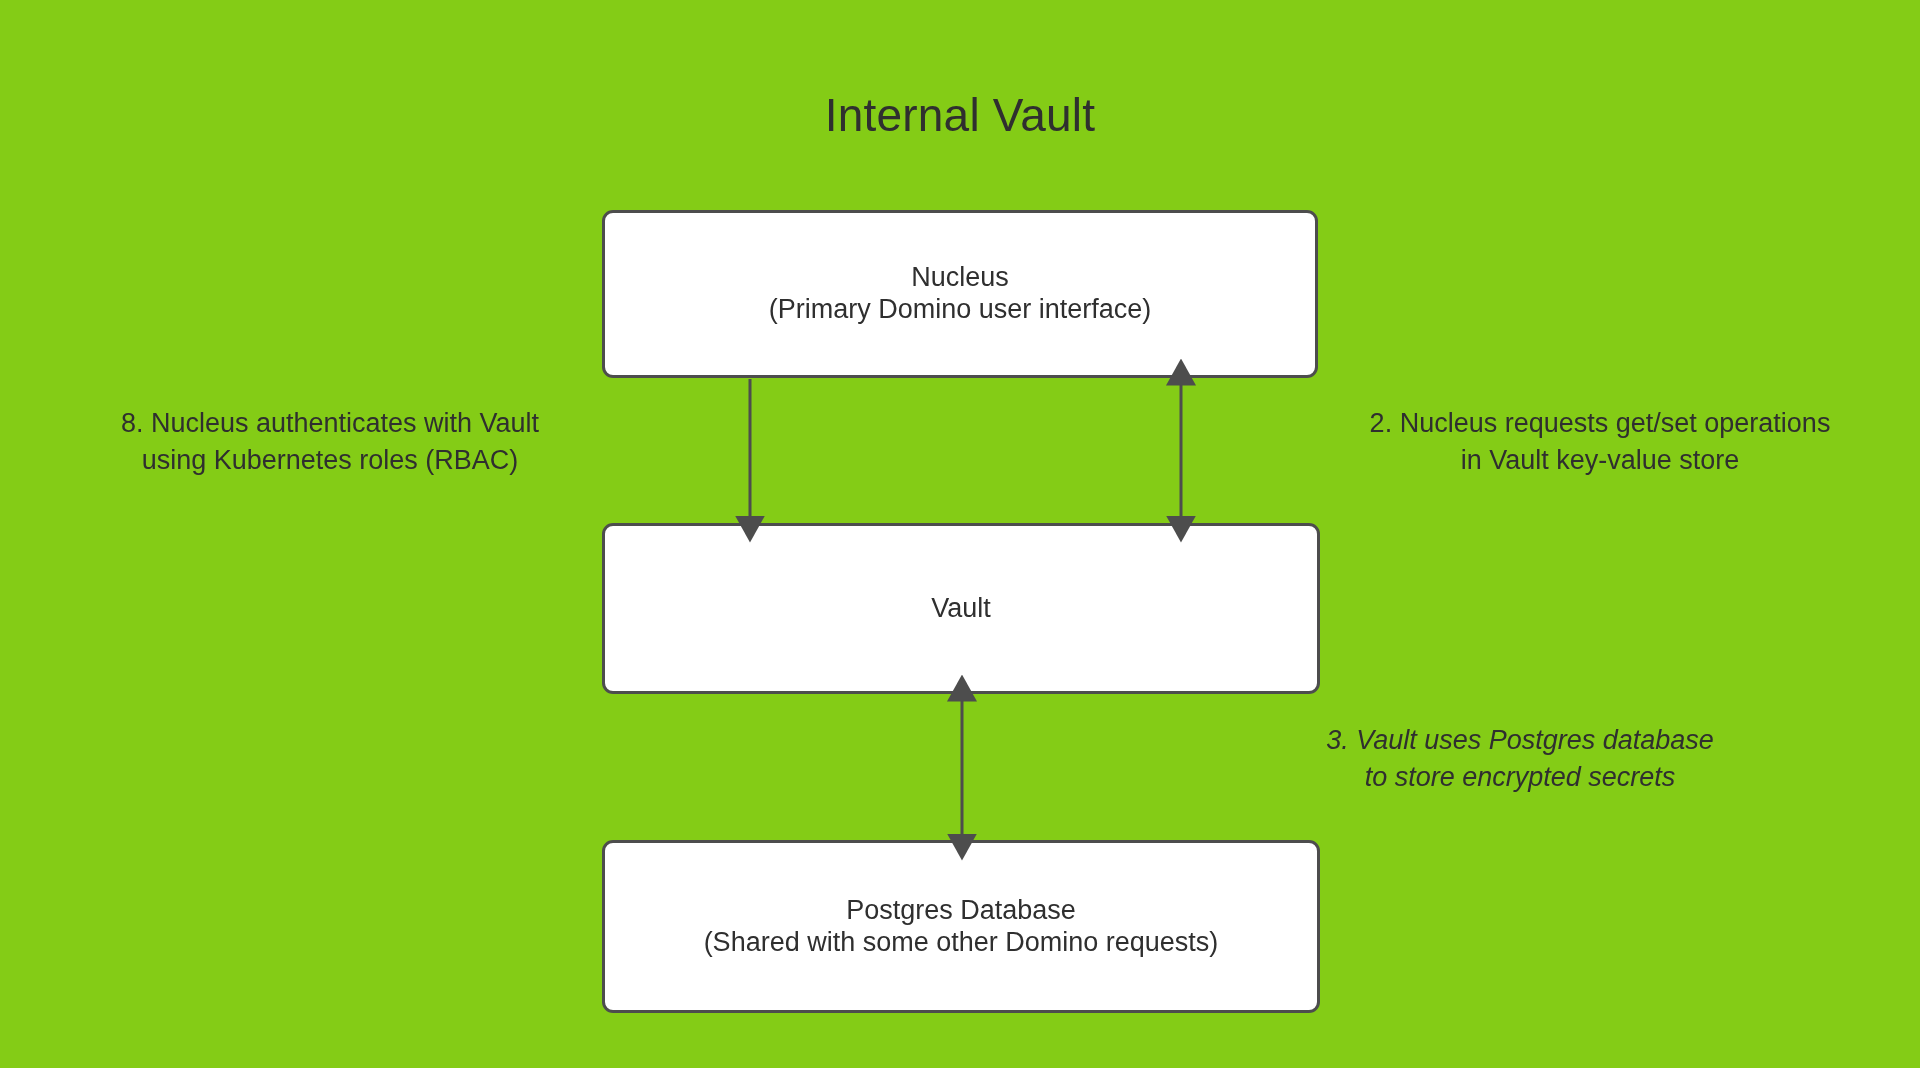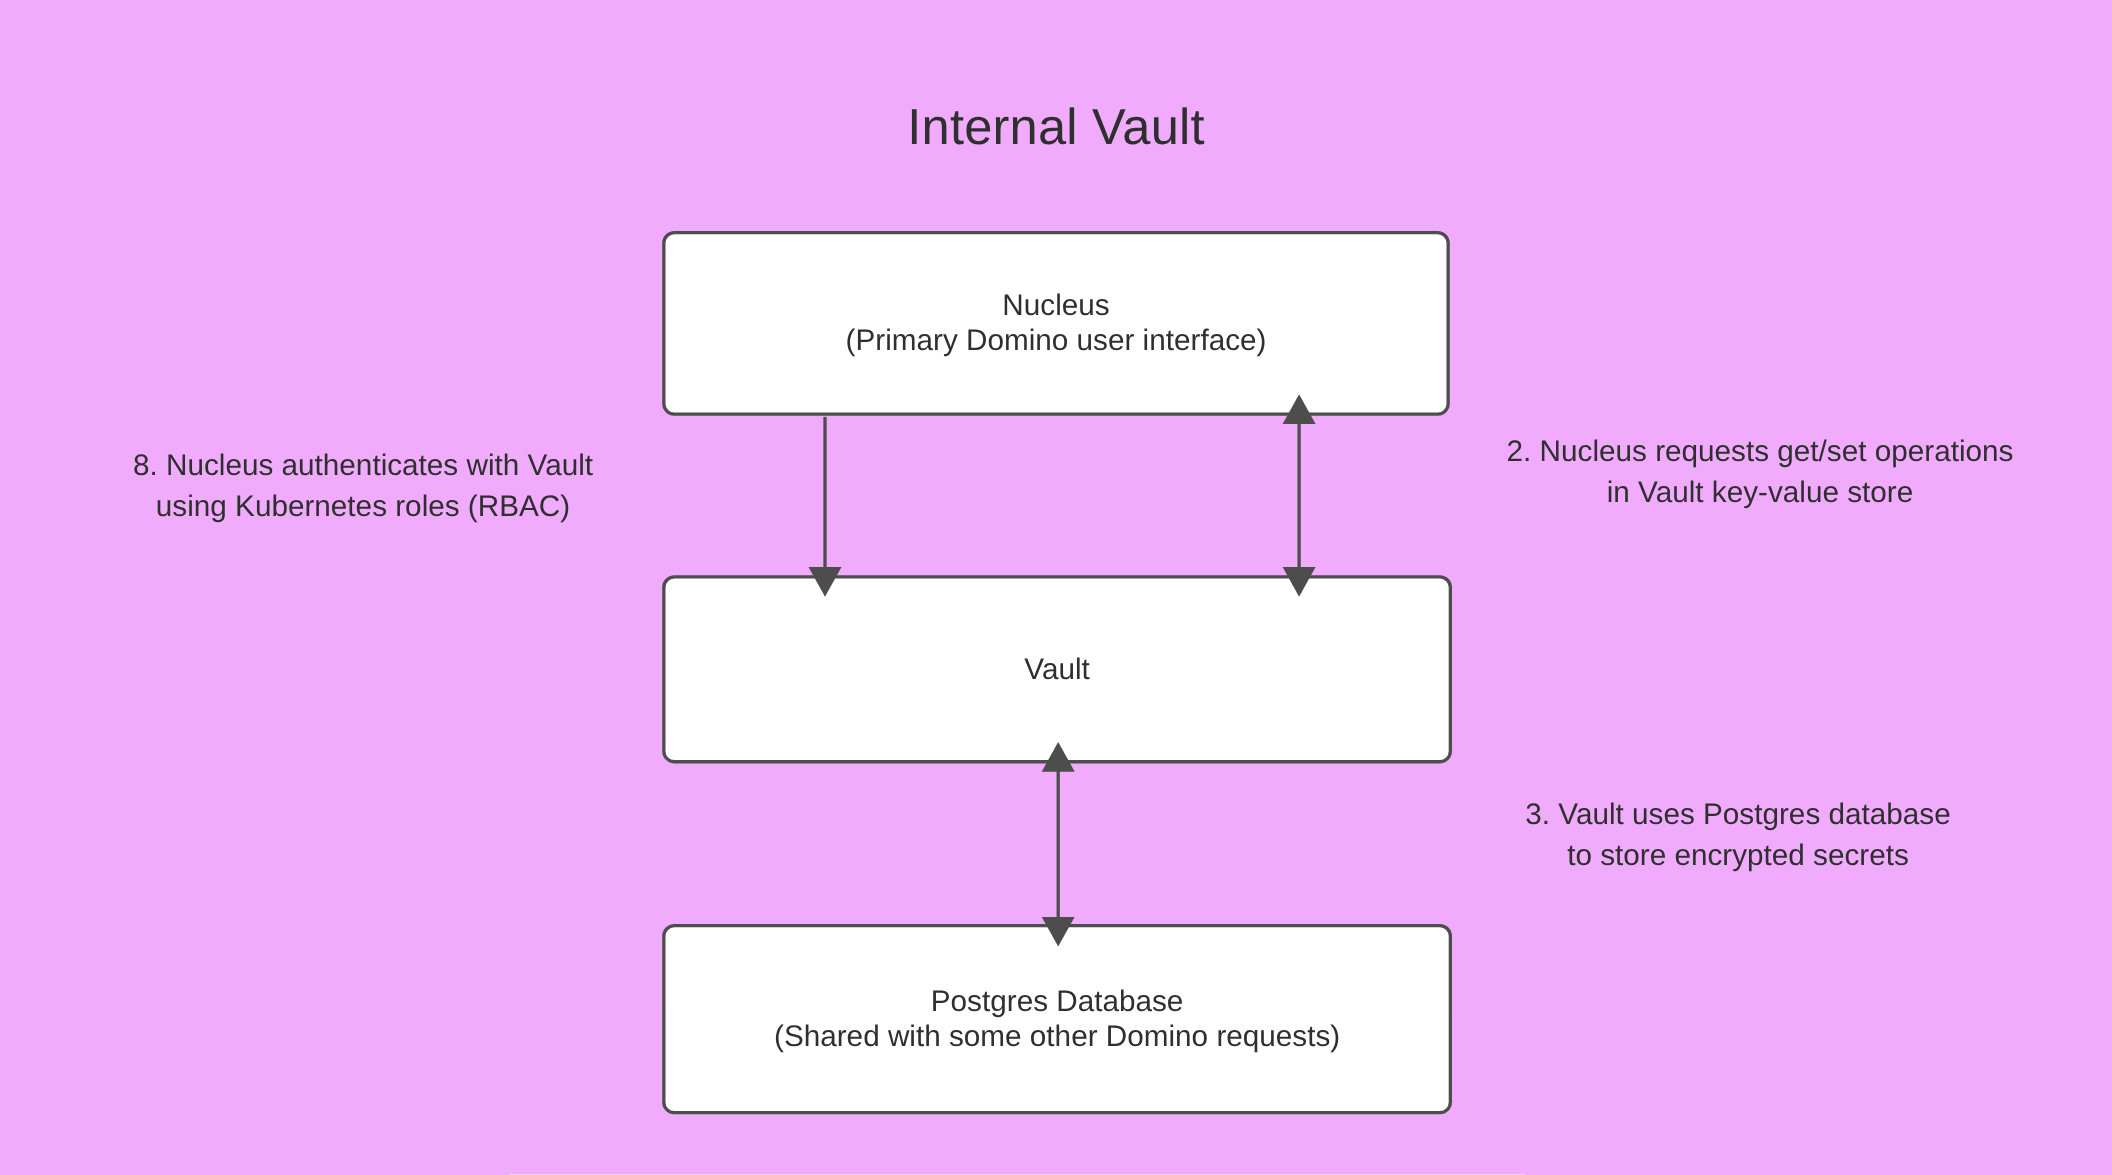--- a/index.html
+++ b/index.html
@@ -10,21 +10,21 @@
   }
   body {
     font-family: "Liberation Sans", sans-serif;
     color: #333333;
     -webkit-font-smoothing: antialiased;
   }
   #canvas {
     position: relative;
     width: 1920px;
     height: 1068px;
-    background: #f0abfc;
+    background: #84cc16;
     overflow: hidden;
   }
 
   
   .diagram-title {
     position: absolute;
     left: 0;
     top: 90px;
     width: 1920px;
     text-align: center;
@@ -93,28 +93,29 @@
     text-align: center;
     white-space: nowrap;
   }
   #annotation-1 {
     left: 60px;
     top: 405px;
     width: 540px;
   }
   #annotation-2 {
     left: 1320px;
-    top: 392px;
+    top: 405px;
     width: 560px;
     text-align: center;
   }
   #annotation-3 {
-    left: 1330px;
+    left: 1270px;
     top: 722px;
     width: 500px;
+    font-style: italic;
   }
 </style>
 </head>
 <body>
 
 <div id="canvas">
 
   <div class="diagram-title">Internal Vault</div>
 
   <div class="node" id="node-vault">

